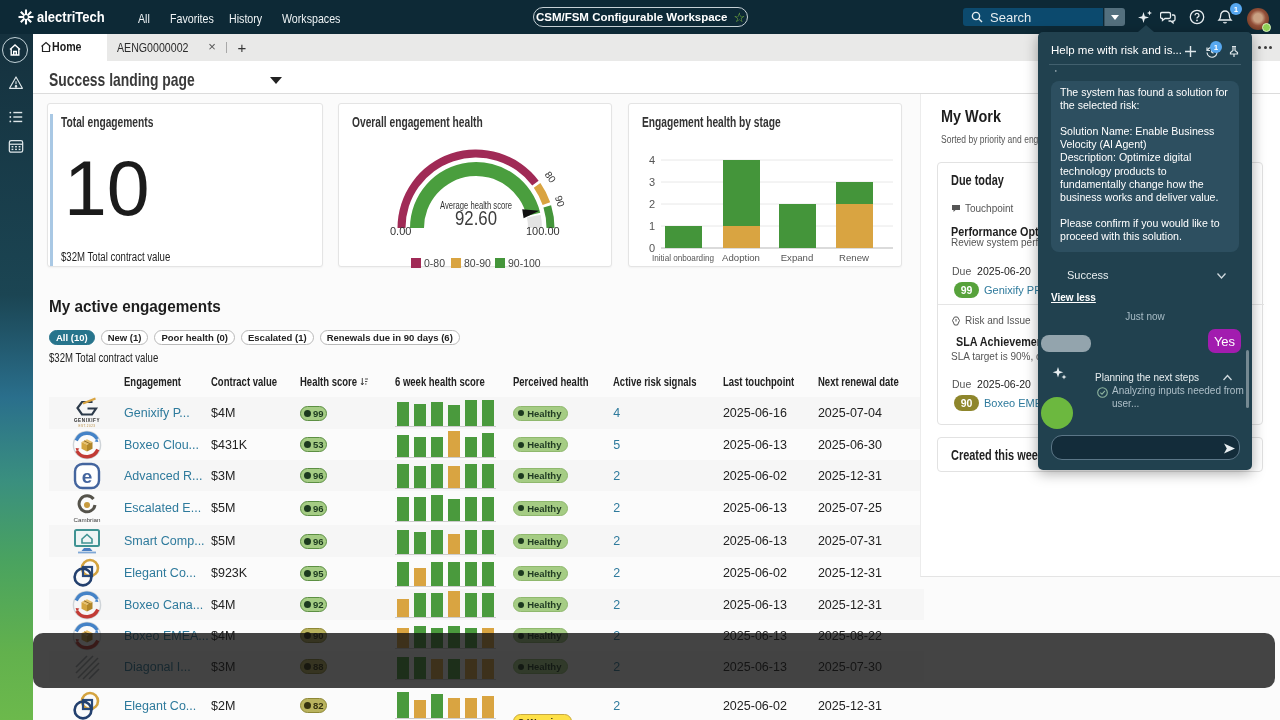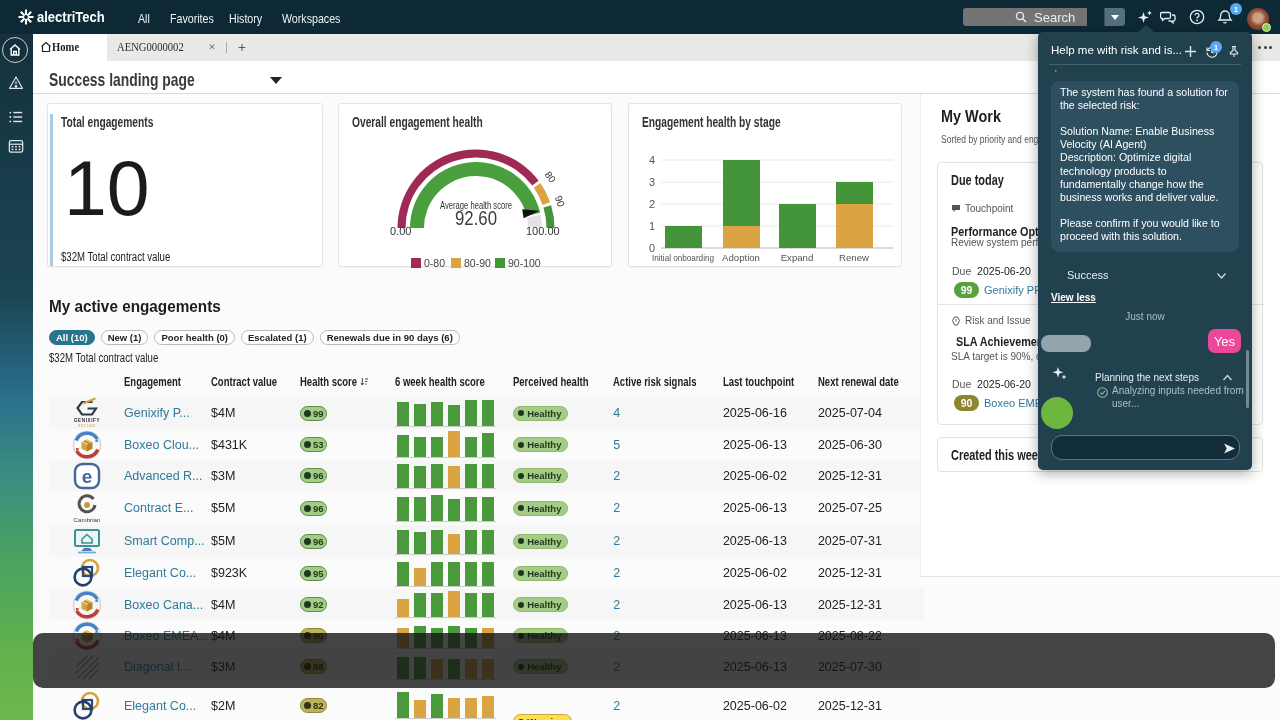--- a/index.html
+++ b/index.html
@@ -7,30 +7,30 @@
 body { position:relative; background:#fbfbfb; }
 
 
 .topnav { position:absolute; left:0; top:0; width:1280px; height:34px; background:#0d2936; color:#e8eef1; z-index:30; }
 .logo { position:absolute; left:18px; top:0; height:34px; display:flex; align-items:center; color:#fff; }
 .logo svg { margin-right:3px; }
 .logotext { font-size:15.5px; font-weight:700; transform:scaleX(0.84); transform-origin:left; }
 .navlinks span { position:absolute; top:11px; font-size:13px; color:#eef3f5; transform:scaleX(0.82); transform-origin:left; white-space:nowrap; }
 .wspill { position:absolute; left:533px; top:7px; width:215px; height:20px; border:1.5px solid #c6d0d5; border-radius:12px; display:flex; align-items:center; justify-content:center; font-size:11.5px; font-weight:700; color:#fff; white-space:nowrap; }
 .wspill .star { color:#86c440; font-size:13px; margin-left:6px; font-weight:400; }
-.searchbox { position:absolute; left:963px; top:8px; width:124px; height:18px; background:#737373; border-radius:3px 0 0 3px; display:flex; align-items:center; color:#e6edf0; font-size:13px;padding-left:44px; }
+.searchbox { position:absolute; left:963px; top:8px; width:140px; height:18px; background:#0c4a6e; border-radius:3px 0 0 3px; display:flex; align-items:center; color:#e6edf0; font-size:13px; }
 .searchbox .mag { margin:0 7px 0 8px; }
 .searchcaret { position:absolute; left:1104px; top:8px; width:21px; height:18px; background:#54707e; border-left:1px solid #39525f; border-radius:0 3px 3px 0; display:flex; align-items:center; justify-content:center; }
 .topicon { position:absolute; top:9px; width:16px; height:16px; }
 .badge1 { position:absolute; background:#57a8f0; color:#fff; border-radius:7px; font-size:8px; font-weight:700; width:12px; height:12px; display:flex; align-items:center; justify-content:center; }
 .avatar { position:absolute; left:1247px; top:8px; width:22px; height:22px; border-radius:50%; background:radial-gradient(circle at 50% 45%, #c9a183 0 26%, #94503a 48%, #7a4028 72%, #5b2f1f 100%); }
 .avatar .status { position:absolute; right:-2px; bottom:-2px; width:9px; height:9px; border-radius:50%; background:#8ed054; border:1px solid #d9f0c0; }
 
 
-.tabstrip { position:absolute; left:0; top:34px; width:1280px; height:27px; background:#e9e9e8; z-index:5;font-family:Liberation Serif, serif; }
+.tabstrip { position:absolute; left:0; top:34px; width:1280px; height:27px; background:#e9e9e8; z-index:5; }
 .tab-home { position:absolute; left:33px; top:0; width:74px; height:27px; background:#fff; font-size:12.5px; color:#1c1c1c; font-weight:700; }
 .tab-home svg { position:absolute; left:7px; top:7px; }
 .tab-home b { position:absolute; left:19px; top:6px; transform:scaleX(0.85); transform-origin:left; }
 .tab-aeng { position:absolute; left:106px; top:0; width:95px; height:27px; display:flex; align-items:center; font-size:12.5px; color:#2b2b2b; padding-left:11px; }
 .tab-aeng span { transform:scaleX(0.85); transform-origin:left; white-space:nowrap; }
 .tab-x { position:absolute; left:205px; top:6px; width:14px; height:14px; color:#555; font-size:13px; line-height:14px; text-align:center; }
 .tab-sep { position:absolute; left:226px; top:8px; width:1px; height:11px; background:#a8a8a8; }
 .tab-plus { position:absolute; left:232px; top:3px; width:20px; height:21px; color:#333; font-size:15px; line-height:21px; text-align:center; font-weight:400; }
 .tab-dots { position:absolute; left:1258px; top:12px; display:flex; gap:2.5px; }
 .tab-dots i { width:3px; height:3px; border-radius:50%; background:#3c3c3c; }
@@ -102,20 +102,21 @@
         <circle cx="8" cy="8" r="1.9" fill="#0d2936"></circle>
       </svg>
     <span class="logotext">alectriTech</span>
   </div>
   <div class="navlinks">
       <span style="left:138px">All</span>
       <span style="left:170px">Favorites</span>
       <span style="left:229px">History</span>
       <span style="left:282px">Workspaces</span>
     </div>
+  <div class="wspill">CSM/FSM Configurable Workspace<span class="star">☆</span></div>
   <div class="searchbox">
     <svg class="mag" width="12" height="12" viewBox="0 0 12 12">
         <circle cx="5" cy="5" r="3.6" fill="none" stroke="#e8eef1" stroke-width="1.4"></circle>
         <line x1="7.8" y1="7.8" x2="11" y2="11" stroke="#e8eef1" stroke-width="1.4"></line>
       </svg>
     Search
   </div>
   <div class="searchcaret">
       <div style="width:0;height:0;border-left:4.5px solid transparent;border-right:4.5px solid transparent;border-top:5px solid #fff;"></div>
     </div>
@@ -424,21 +425,21 @@
         <td>2025-12-31</td>
       </tr>
 <tr class="even">
         <td style="text-align:center">
           <svg width="28" height="34" viewBox="0 0 28 34">
             <path d="M20.5 8 a8 8 0 1 0 1.5 6" fill="none" stroke="#55534b" stroke-width="3"></path>
             <circle cx="14" cy="14" r="3" fill="#c79a3e"></circle>
             <text x="14" y="31" text-anchor="middle" font-size="6.2" fill="#3a3a3a">Cambrian</text>
           </svg>
         </td>
-        <td><span class="lnk">Contract E...</span></td>
+        <td><span class="lnk">Escalated E...</span></td>
         <td>$5M</td>
         <td><span class="hbadge">
             <span class="d"></span>
             <span class="n">96</span>
           </span></td>
         <td><span class="bars">
             <i class="" style="height:24px"></i>
             <i class="" style="height:24px"></i>
             <i class="" style="height:26px"></i>
             <i class="" style="height:22px"></i>
@@ -654,21 +655,21 @@
   <div style="position:absolute;left:11px;top:32px;width:192px;height:1px;background:#42606e;"></div>
   <div style="position:absolute;left:17px;top:36px;font-size:9px;color:#c5d2d8;">'</div>
   <div class="bubble">The system has found a solution for<br>the selected risk:<br><br>Solution Name: Enable Business<br>Velocity (AI Agent)<br>Description: Optimize digital<br>technology products to<br>fundamentally change how the<br>business works and deliver value.<br><br>Please confirm if you would like to<br>proceed with this solution.</div>
   <div style="position:absolute;left:29px;top:237px;font-size:11px;color:#e8eef0;">Success</div>
   <svg style="position:absolute;left:178px;top:240px;" width="11" height="8" viewBox="0 0 11 8" fill="none" stroke="#cfd9de" stroke-width="1.3">
       <path d="M1.5 1.5 L5.5 6 L9.5 1.5"></path>
     </svg>
   <div style="position:absolute;left:13px;top:260px;font-size:10px;color:#fff;text-decoration:underline;font-weight:600;">View less</div>
   <div style="position:absolute;left:0;top:279px;width:214px;text-align:center;font-size:10px;color:#a8bcc6;">Just now</div>
   <div style="position:absolute;left:3px;top:303px;width:50px;height:17px;background:rgba(176,189,196,0.8);border-radius:8px;"></div>
-  <div style="position:absolute;left:170px;top:297px;width:33px;height:24px;background:#ec4899;border-radius:7px;color:#fff;font-size:13px;display:flex;align-items:center;justify-content:center;">Yes</div>
+  <div style="position:absolute;left:170px;top:297px;width:33px;height:24px;background:#a21caf;border-radius:7px;color:#fff;font-size:13px;display:flex;align-items:center;justify-content:center;">Yes</div>
   <div style="position:absolute;left:3px;top:365px;width:32px;height:32px;border-radius:50%;background:#6cb83f;"></div>
   <svg style="position:absolute;left:14px;top:333px;" width="16" height="16" viewBox="0 0 16 16">
       <path d="M6 2 L7.3 6 L11.3 7.3 L7.3 8.6 L6 12.6 L4.7 8.6 L0.7 7.3 L4.7 6 Z" fill="#e8eef1"></path>
       <path d="M12 9.5 L12.7 11.3 L14.5 12 L12.7 12.7 L12 14.5 L11.3 12.7 L9.5 12 L11.3 11.3 Z" fill="#e8eef1"></path>
     </svg>
   <div style="position:absolute;left:57px;top:340px;font-size:10px;color:#e8eef0;">Planning the next steps</div>
   <svg style="position:absolute;left:184px;top:342px;" width="11" height="8" viewBox="0 0 11 8" fill="none" stroke="#cfd9de" stroke-width="1.3">
       <path d="M1.5 6 L5.5 1.5 L9.5 6"></path>
     </svg>
   <svg style="position:absolute;left:59px;top:355px;" width="11" height="11" viewBox="0 0 11 11" fill="none" stroke="#8fb5a0" stroke-width="1.1">

